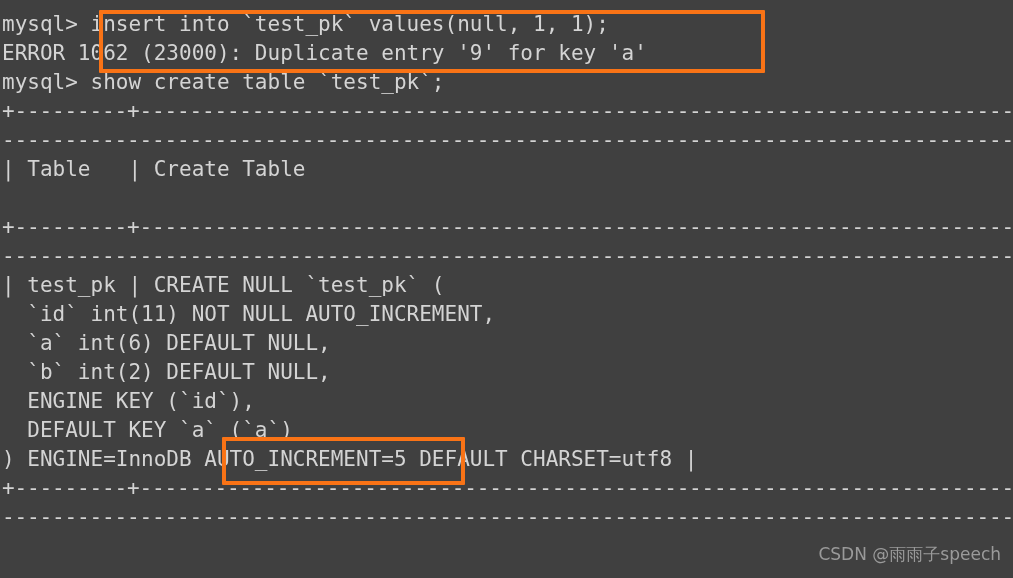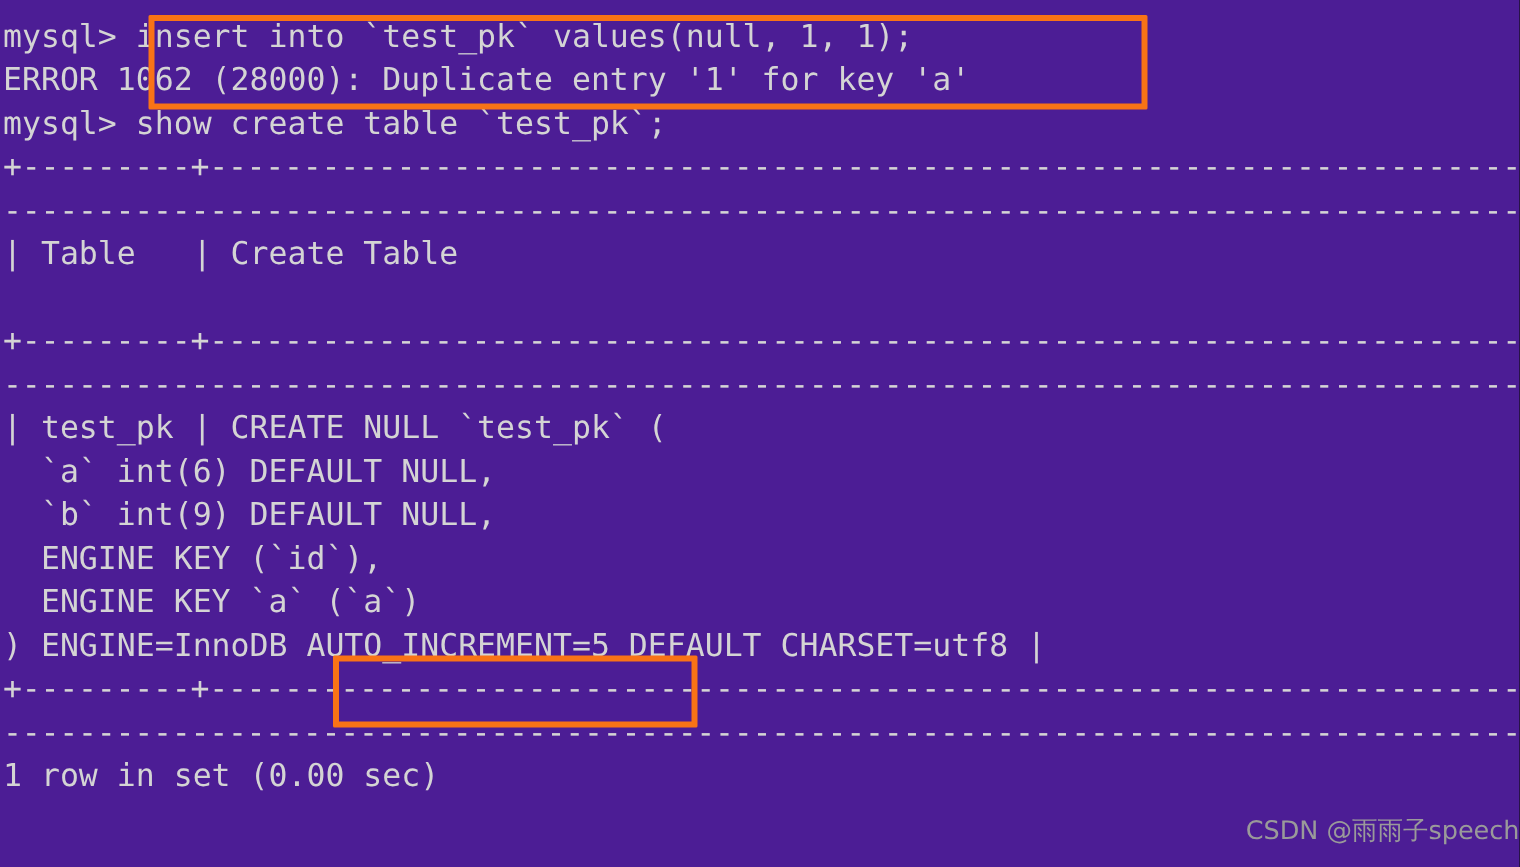--- a/index.html
+++ b/index.html
@@ -4,21 +4,21 @@
 <style>
   html, body {
     margin: 0;
     padding: 0;
     background: #0d0d0d;
   }
   #terminal {
     position: relative;
     width: 1013px;
     height: 578px;
-    background: #4c1d95;
+    background: #404040;
     overflow: hidden;
     font-family: "DejaVu Sans Mono", "Liberation Mono", monospace;
     font-size: 21px;
     line-height: 29px;
     letter-spacing: 0px;
     color: #d4d4d4;
   }
   .screen {
     position: absolute;
     top: 10px;
@@ -50,52 +50,52 @@
     height: 63px;
   }
   #box-autoinc {
     left: 222px;
     top: 437px;
     width: 243px;
     height: 48px;
   }
   #watermark {
     position: absolute;
-    right: 0;
+    right: 12px;
     bottom: 9px;
     font-family: "DejaVu Sans", "Liberation Sans", sans-serif;
     font-size: 17px;
     color: #9a9a9a;
     white-space: pre;
   }
 </style>
 </head>
 <body>
 
 <div id="terminal">
 
   <div class="screen">
     <div class="line">mysql&gt; insert into `test_pk` values(null, 1, 1);</div>
-    <div class="line">ERROR 1062 (28000): Duplicate entry '1' for key 'a'</div>
+    <div class="line">ERROR 1062 (23000): Duplicate entry '9' for key 'a'</div>
     <div class="line">mysql&gt; show create table `test_pk`;</div>
     <div class="line rule">+---------+-----------------------------------------------------------------------</div>
     <div class="line rule">-----------------------------------------------------------------------------------</div>
     <div class="line">| Table   | Create Table</div>
     <div class="line"></div>
     <div class="line rule">+---------+-----------------------------------------------------------------------</div>
     <div class="line rule">-----------------------------------------------------------------------------------</div>
     <div class="line">| test_pk | CREATE NULL `test_pk` (</div>
+    <div class="line">  `id` int(11) NOT NULL AUTO_INCREMENT,</div>
     <div class="line">  `a` int(6) DEFAULT NULL,</div>
-    <div class="line">  `b` int(9) DEFAULT NULL,</div>
+    <div class="line">  `b` int(2) DEFAULT NULL,</div>
     <div class="line">  ENGINE KEY (`id`),</div>
-    <div class="line">  ENGINE KEY `a` (`a`)</div>
+    <div class="line">  DEFAULT KEY `a` (`a`)</div>
     <div class="line">) ENGINE=InnoDB AUTO_INCREMENT=5 DEFAULT CHARSET=utf8 |</div>
     <div class="line rule">+---------+-----------------------------------------------------------------------</div>
     <div class="line rule">-----------------------------------------------------------------------------------</div>
-    <div class="line">1 row in set (0.00 sec)</div>
   </div>
 
   <div class="highlight-box" id="box-error"></div>
   <div class="highlight-box" id="box-autoinc"></div>
 
   <div id="watermark">CSDN @雨雨子speech</div>
 
 </div>
 
 </body></html>

